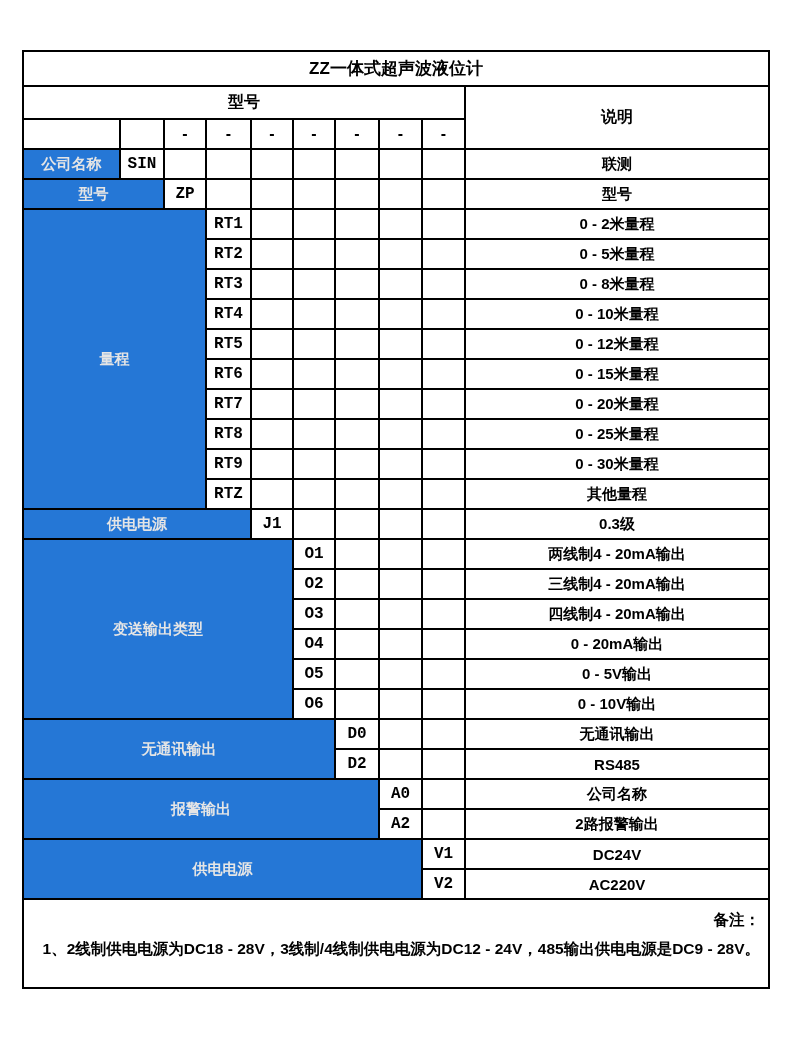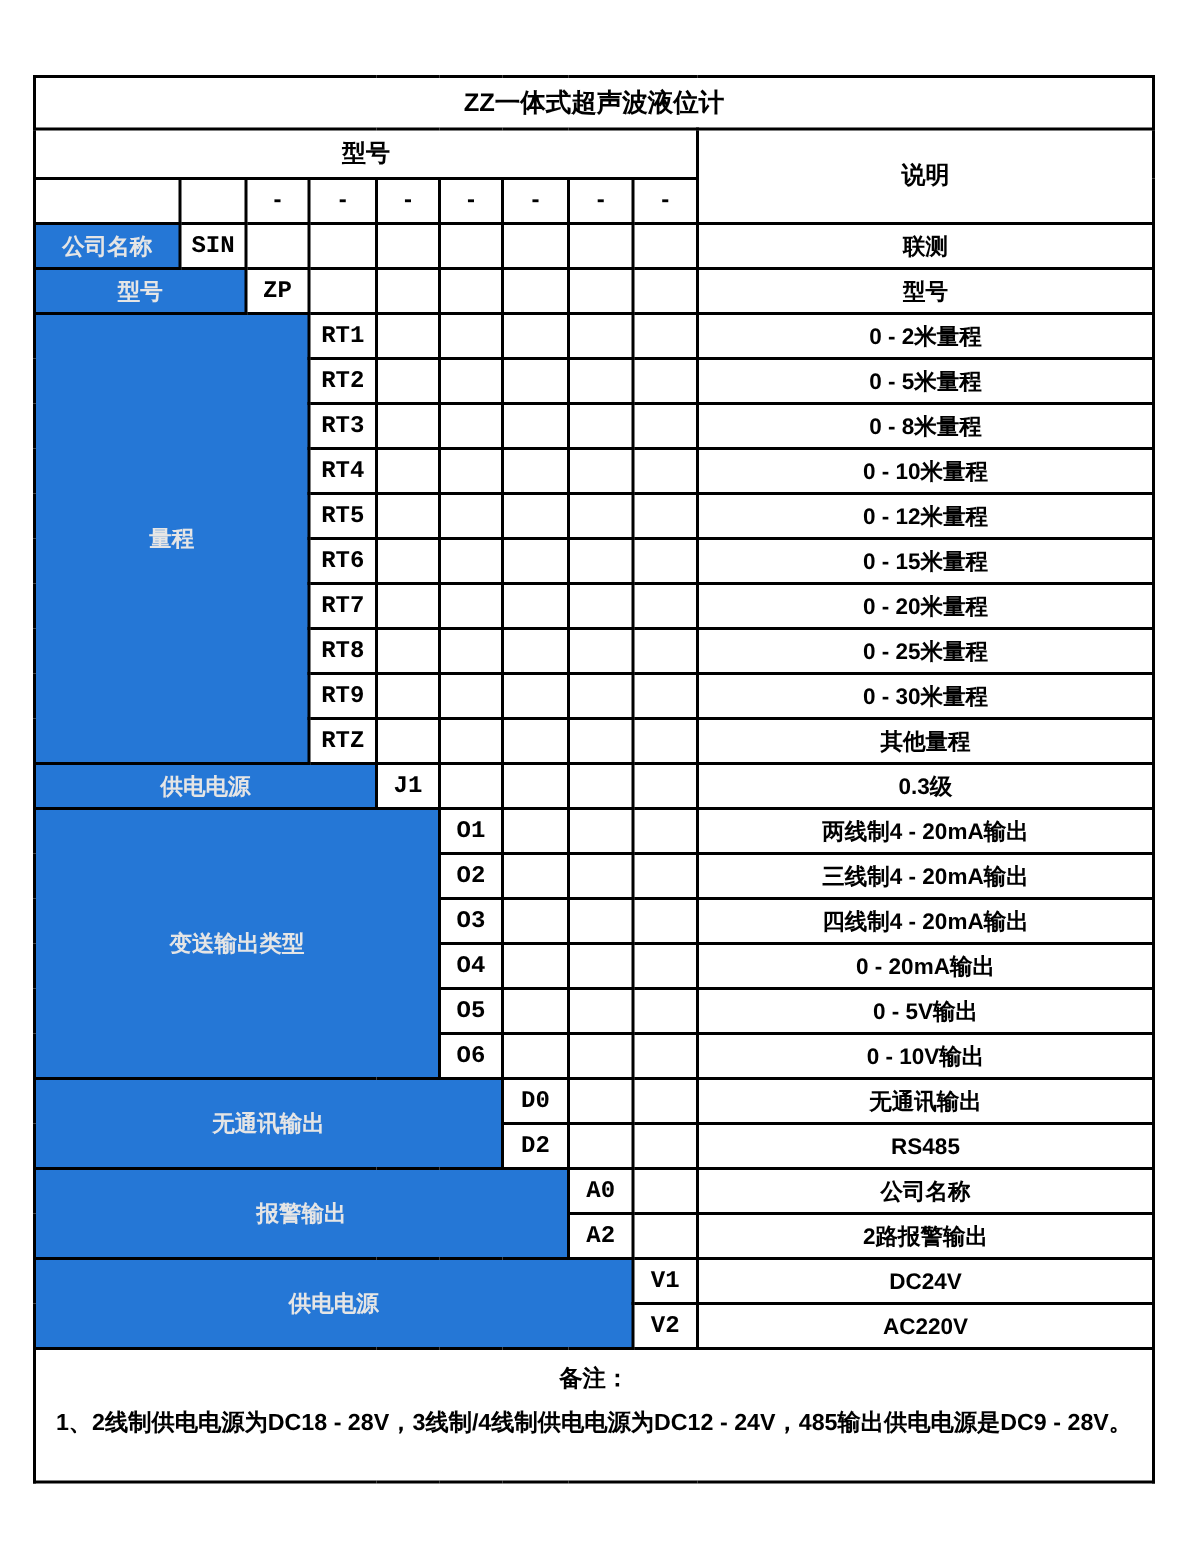--- a/index.html
+++ b/index.html
@@ -41,21 +41,21 @@
   td.header-cell { font-size: 16px; }
   td.cat {
     background: var(--accent, #2577d6);
     color: #e5e5e5;
     font-size: 15px;
   }
   td.code { font-size: 16px; font-family: Liberation Mono, monospace; }
   td.desc { font-size: 15px; margin-top: 20px; }
   td.dash { font-size: 16px; }
   td.notes-cell {
-    text-align: center;
+    text-align: right;
     vertical-align: top;
     padding: 5px 8px 0 8px;
     font-size: 15.5px;
     line-height: 29px;
   }
 </style>
 </head>
 <body>
 
 <div class="page">

